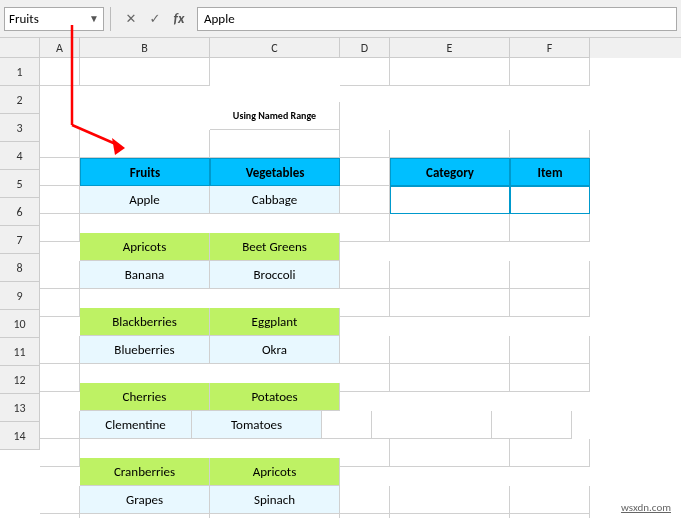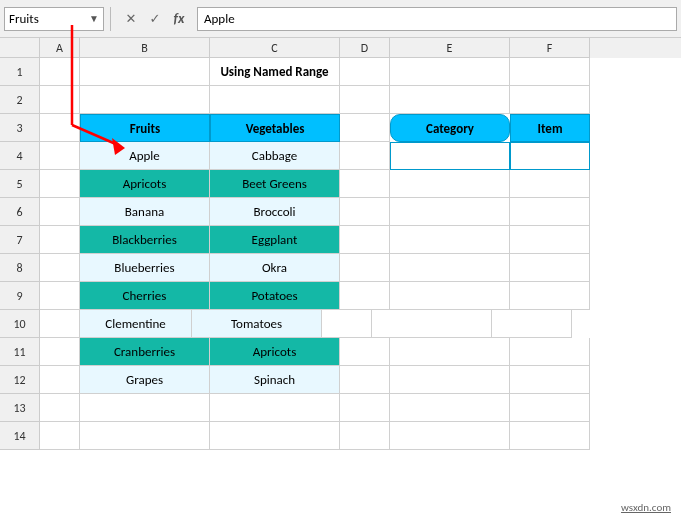--- a/index.html
+++ b/index.html
@@ -146,31 +146,33 @@
     .cell.header-blue {
       background: #00bfff;
       font-weight: bold;
       color: #000;
       border: 1px solid #0099cc;
     }
     .cell.fruit-row {
       background: #e8f8ff;
     }
     .cell.fruit-row-alt {
-      background: #14b8a6;
+      background: #bef264;
+      margin-top: 19px;
     }
     .cell.category-header {
       background: #00bfff;
       font-weight: bold;
       border: 1px solid #0099cc;
     }
     .cell.title-cell {
       font-weight: bold;
-      font-size: 13px;
+      font-size: 10px;
       justify-content: center;
+      margin-top: 44px;
     }
     
     .red-arrow {
       position: absolute;
       pointer-events: none;
     }
     .watermark {
       position: absolute;
       bottom: 4px;
       right: 10px;
@@ -253,21 +255,21 @@
 
       <div class="grid-row">
         <div class="cell" style="width:40px;height:28px;"></div>
         <div class="cell header-blue" style="width:130px;height:28px;">
             <span>Fruits</span>
           </div>
         <div class="cell header-blue" style="width:130px;height:28px;">
             <span>Vegetables</span>
           </div>
         <div class="cell" style="width:50px;height:28px;"></div>
-        <div class="cell category-header" style="width:120px;height:28px;border-radius:10px;">
+        <div class="cell category-header" style="width:120px;height:28px;">
             <span>Category</span>
           </div>
         <div class="cell category-header" style="width:80px;height:28px;">
             <span>Item</span>
           </div>
       </div>
 
       <div class="grid-row">
         <div class="cell" style="width:40px;height:28px;"></div>
         <div class="cell fruit-row" style="width:130px;height:28px;">

